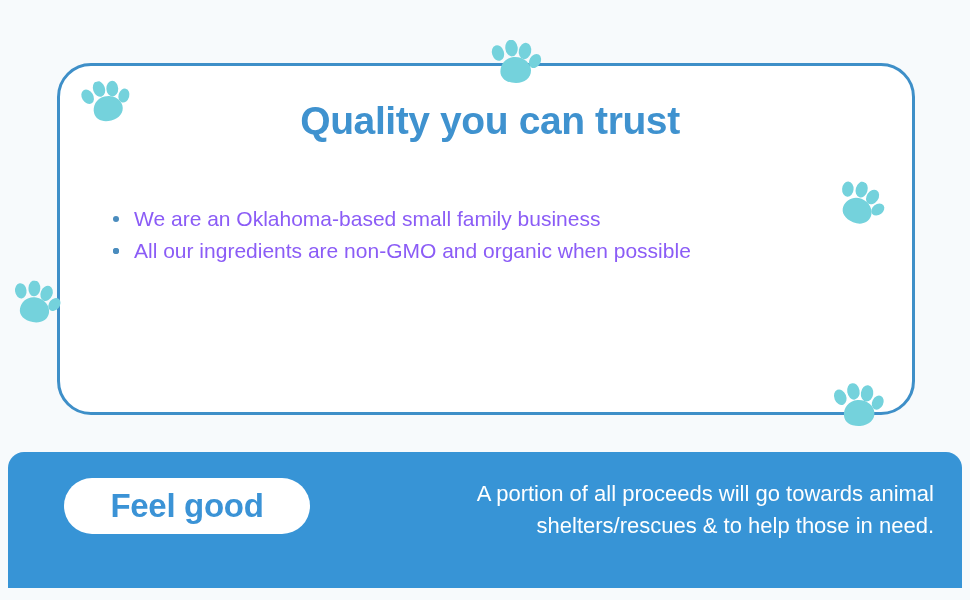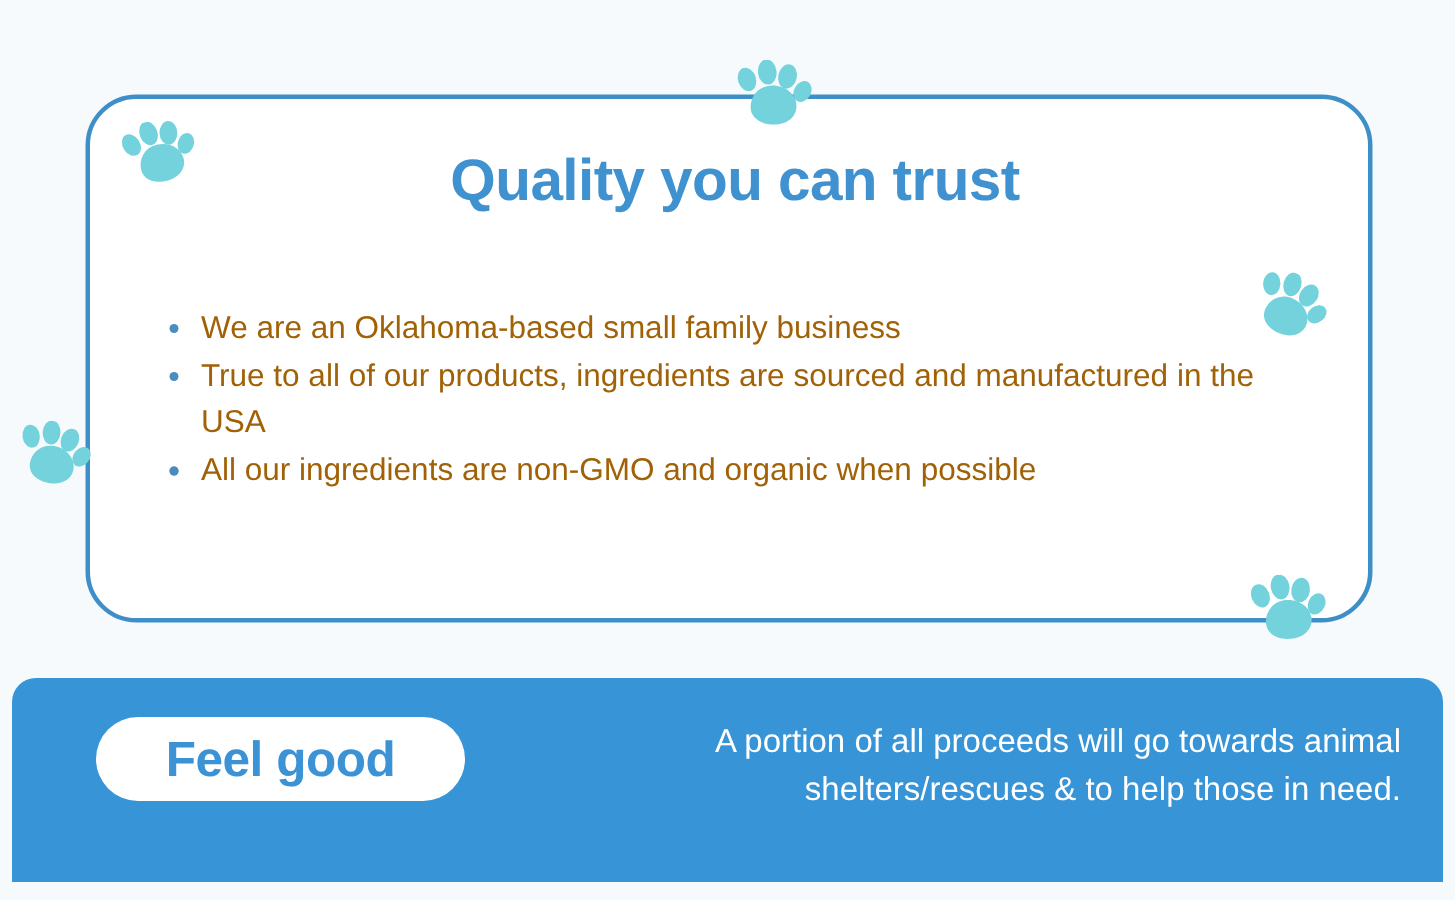--- a/index.html
+++ b/index.html
@@ -57,21 +57,21 @@
     right: 30px;
     margin: 0;
     padding: 0;
     list-style: none;
   }
   .bullet-item {
     position: relative;
     padding-left: 27px;
     font-size: 21px;
     line-height: 31px;
-    color: #a16207;
+    color: #8b5cf6;
     margin-bottom: 1px;
   }
   .bullet-dot {
     position: absolute;
     left: 6px;
     top: 13px;
     width: 6px;
     height: 6px;
     border-radius: 50%;
     background: #4a8cbe;
@@ -142,24 +142,20 @@
   <div class="info-card">
     <div class="card-title">Quality you can trust</div>
 
     <ul class="bullet-list">
       <li class="bullet-item">
         <span class="bullet-dot"></span>
         <span>We are an Oklahoma-based small family business</span>
       </li>
       <li class="bullet-item">
         <span class="bullet-dot"></span>
-        <span>True to all of our products, ingredients are sourced and manufactured in the USA</span>
-      </li>
-      <li class="bullet-item">
-        <span class="bullet-dot"></span>
       </li>
       <li class="bullet-item">
         <span class="bullet-dot"></span>
         <span>All our ingredients are non-GMO and organic when possible</span>
       </li>
     </ul>
   </div>
 
   <div class="bottom-banner">
     <div class="feel-good-pill">

